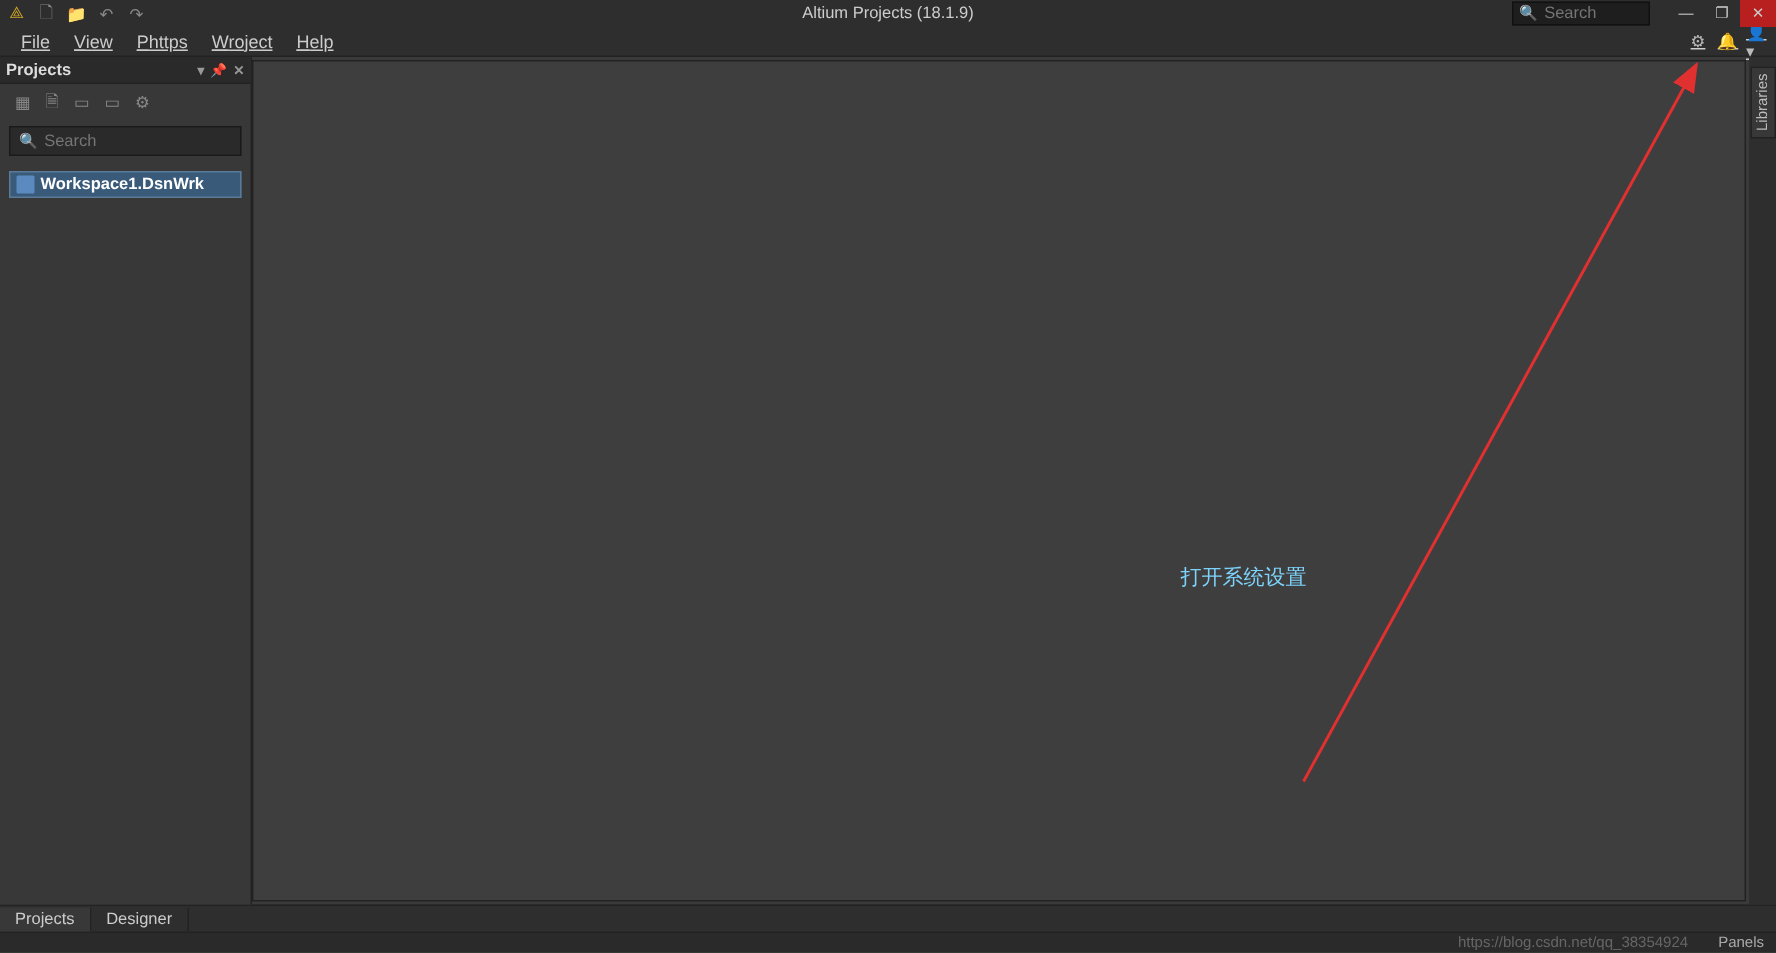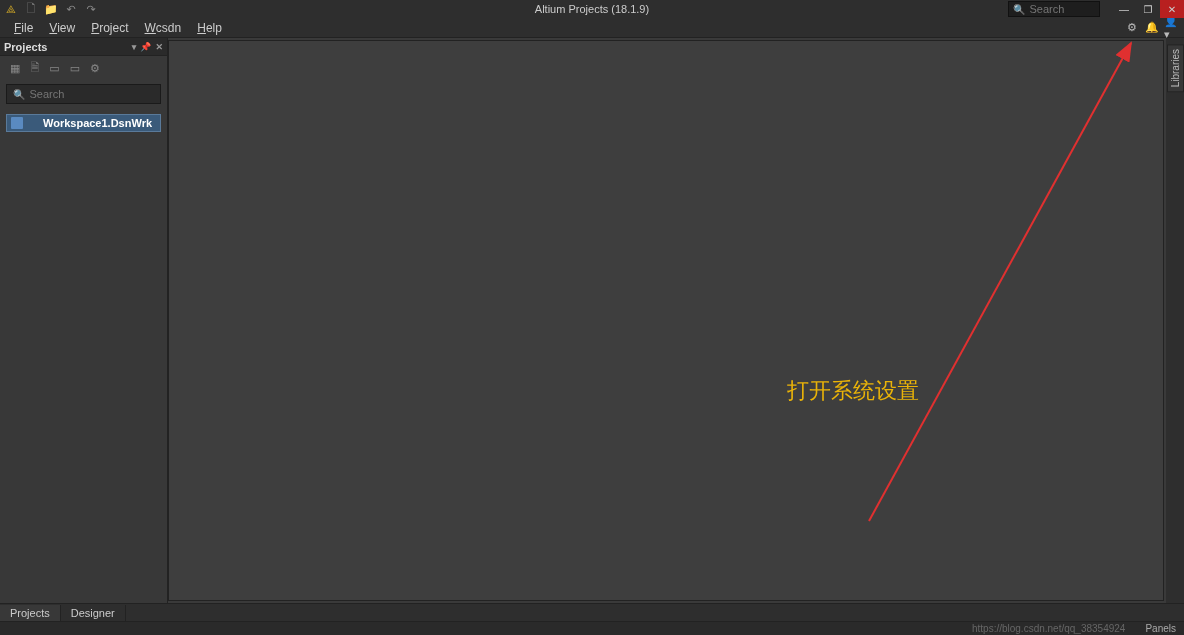--- a/index.html
+++ b/index.html
@@ -12,60 +12,60 @@
 .app-icon { color: #c9a227; }
 .title-text { position: absolute; left: 50%; transform: translateX(-50%); color: #ccc; font-size: 11px; }
 .titlebar-right { margin-left: auto; display: flex; align-items: center; gap: 0; }
 .search-box { background: #1e1e1e; border: 1px solid #111; height: 16px; width: 92px; display: flex; align-items: center; padding: 0 4px; margin-right: 12px; }
 .search-box .search-icon { font-size: 10px; color: #888; margin-right: 4px; }
 .search-box input { background: transparent; border: none; color: #ccc; font-size: 11px; width: 100%; outline: none; }
 .win-btn { width: 24px; height: 18px; display: flex; align-items: center; justify-content: center; color: #ccc; font-size: 10px; }
 .win-close { background: #b82020; }
 
 
-.menubar { height: 20px; background: #2e2e2e; display: flex; align-items: center; padding-left: 6px; border-bottom: 1px solid #222; }
+.menubar { height: 20px; background: #2e2e2e; display: flex; align-items: center; padding-left: 6px; border-bottom: 1px solid #222; text-decoration: underline; }
 .menu-item { padding: 2px 8px; font-size: 12px; color: #ccc; cursor: pointer; }
 .menu-item .u { text-decoration: underline; }
 .menubar-right { margin-left: auto; display: flex; align-items: center; padding-right: 4px; gap: 4px; }
 .menubar-right .icon-btn { width: 16px; height: 16px; display: flex; align-items: center; justify-content: center; color: #bbb; font-size: 11px; cursor: pointer; }
 
 
 .main { display: flex; height: calc(100% - 18px - 20px - 18px - 14px); position: relative; }
 
 
 .panel { width: 168px; background: #383838; border-right: 1px solid #222; display: flex; flex-direction: column; }
 .panel-header { height: 18px; background: #2a2a2a; display: flex; align-items: center; padding: 0 4px; font-size: 11px; font-weight: bold; color: #ddd; border-bottom: 1px solid #222; }
 .panel-header-right { margin-left: auto; display: flex; gap: 4px; }
 .panel-header-right span { color: #999; font-size: 9px; cursor: pointer; }
 .panel-toolbar { height: 24px; display: flex; align-items: center; gap: 10px; padding-left: 10px; }
 .panel-toolbar .tb-icon { color: #888; font-size: 11px; cursor: pointer; }
 .panel-search { margin: 4px 6px; background: #2a2a2a; border: 1px solid #1a1a1a; height: 20px; display: flex; align-items: center; padding: 0 6px; }
 .panel-search .search-icon { font-size: 10px; color: #888; margin-right: 4px; }
 .panel-search input { background: transparent; border: none; color: #ccc; font-size: 11px; width: 100%; outline: none; }
 .tree { margin: 6px; flex: 1; }
-.tree-item { background: #3a5a7a; border: 1px solid #5a7a9a; padding: 2px 4px; display: flex; align-items: center; gap: 20px; font-size: 11px; color: #fff; font-weight: bold; }
+.tree-item { background: #3a5a7a; border: 1px solid #5a7a9a; padding: 2px 4px; display: flex; align-items: center; gap: 4px; font-size: 11px; color: #fff; font-weight: bold; }
 .tree-item .file-icon { width: 12px; height: 12px; background: #5a8ac0; border-radius: 1px; display: inline-block; }
 
 
 .editor { flex: 1; background: #3e3e3e; border: 1px solid #222; margin: 2px 2px 2px 0; position: relative; }
 
 
 .right-sidebar { width: 18px; background: #2e2e2e; display: flex; flex-direction: column; align-items: center; padding-top: 6px; }
 .right-sidebar .vtab { writing-mode: vertical-rl; transform: rotate(180deg); font-size: 10px; color: #bbb; padding: 4px 2px; background: #383838; border: 1px solid #222; cursor: pointer; }
 
 
 .bottom-tabs { height: 18px; background: #2e2e2e; display: flex; align-items: center; border-top: 1px solid #222; }
 .bottom-tab { padding: 2px 10px; font-size: 11px; color: #ccc; cursor: pointer; border-right: 1px solid #222; }
 .bottom-tab.active { background: #383838; }
 
 
 .statusbar { height: 14px; background: #2a2a2a; border-top: 1px solid #222; display: flex; align-items: center; justify-content: flex-end; padding-right: 8px; font-size: 10px; color: #666; }
 
 
-.annotation-text { position: absolute; color: #eab308; font-size: 22px; font-family: "SimSun","Songti SC",serif; pointer-events: none; }
+.annotation-text { position: absolute; color: #7dd3fc; font-size: 14px; font-family: "SimSun","Songti SC",serif; pointer-events: none; }
 .arrow-svg { position: absolute; top: 0; left: 0; pointer-events: none; }
 </style>
 </head>
 <body>
 
 <div class="titlebar">
   <div class="titlebar-left">
     <span class="titlebar-icon app-icon">⟁</span>
     <span class="titlebar-icon">🗋</span>
     <span class="titlebar-icon" style="color:#c9a227;">📁</span>
@@ -80,22 +80,22 @@
     </div>
     <div class="win-btn">—</div>
     <div class="win-btn">❐</div>
     <div class="win-btn win-close">✕</div>
   </div>
 </div>
 
 <div class="menubar">
   <div class="menu-item"><span class="u">F</span><span>ile</span></div>
   <div class="menu-item"><span class="u">V</span><span>iew</span></div>
-  <div class="menu-item"><span class="u">P</span><span>roject</span></div>
-  <div class="menu-item"><span class="u">W</span><span>csdn</span></div>
+  <div class="menu-item"><span class="u">P</span><span>https</span></div>
+  <div class="menu-item"><span class="u">W</span><span>roject</span></div>
   <div class="menu-item"><span class="u">H</span><span>elp</span></div>
   <div class="menubar-right">
     <span class="icon-btn">⚙</span>
     <span class="icon-btn">🔔</span>
     <span class="icon-btn">👤▾</span>
   </div>
 </div>
 
 <div class="main">
   <div class="panel">

